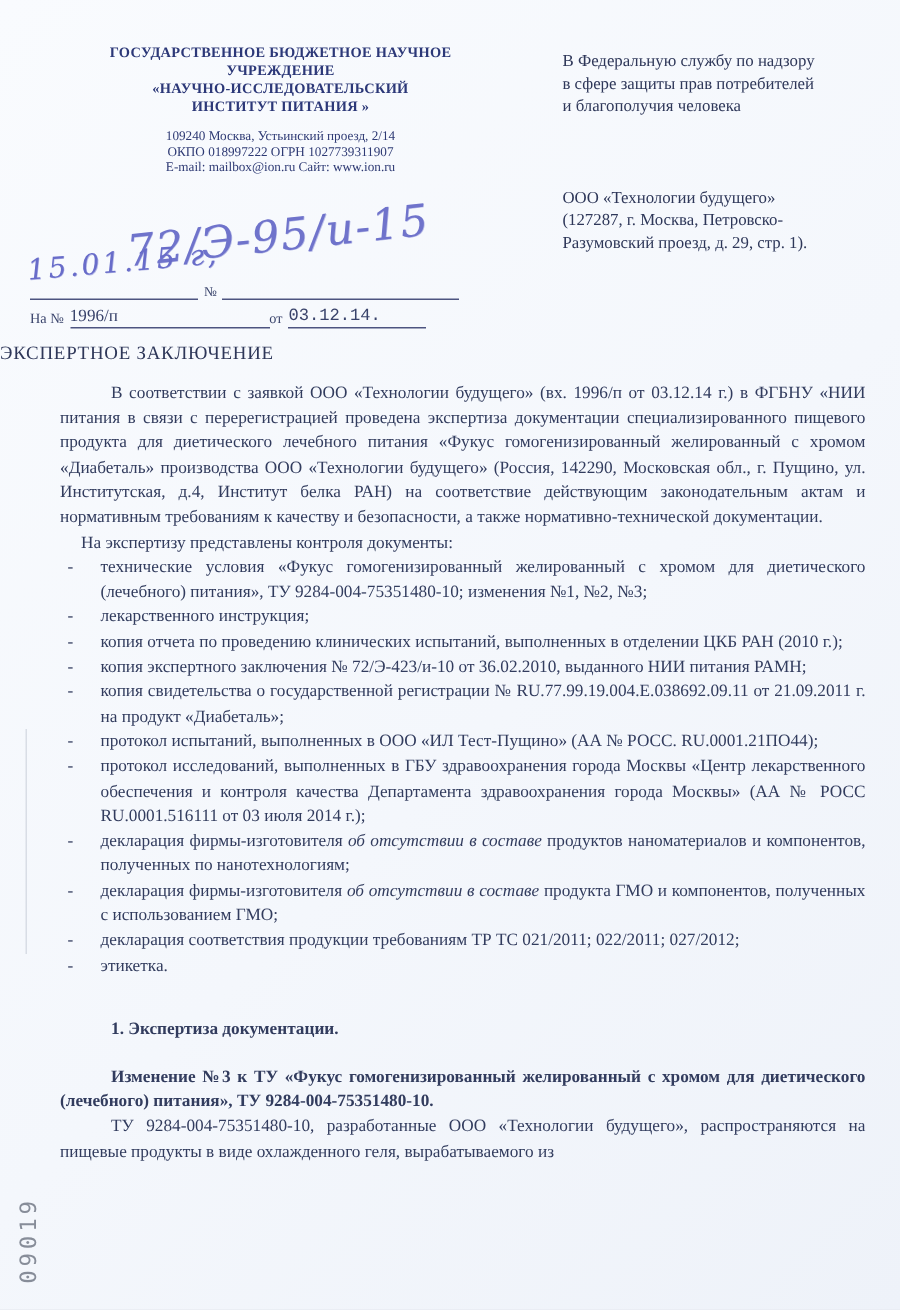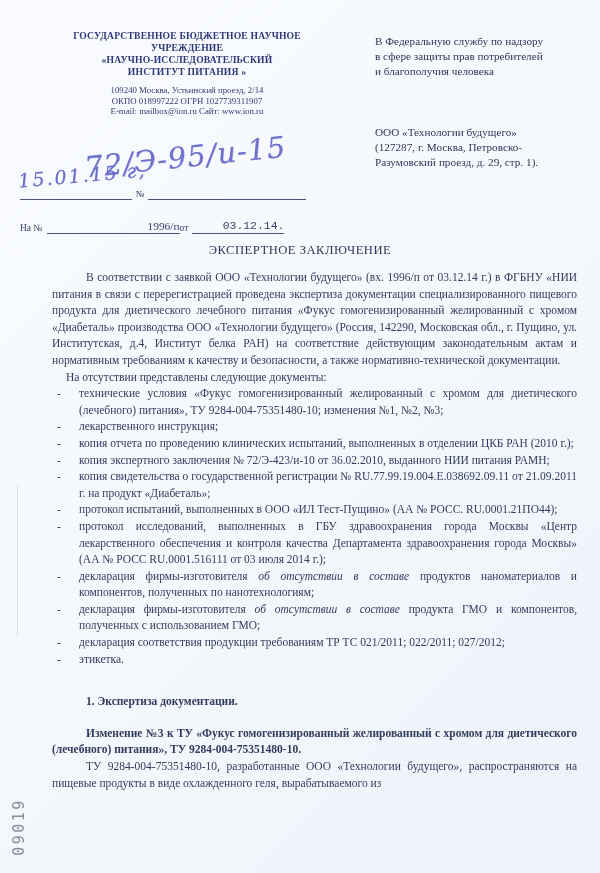--- a/index.html
+++ b/index.html
@@ -15,33 +15,33 @@
   .org-abbrev{font-weight:bold;font-size:13.6px;line-height:17px;margin-top:3px;letter-spacing:.4px;}
   .org-address{margin-top:7px;font-size:8.8px;line-height:10.6px;color:#2e3a74;}
   .recipient-block{margin-left:37px;padding-top:4px;font-size:11.2px;line-height:15px;color:#2e3759;}
   .applicant{margin-top:46px;}
   
   .ref-area{position:relative;margin:6px 0 0 20px;width:286px;font-size:9.5px;color:#39436b;}
   .ref-line1{display:flex;align-items:flex-end;height:24px;}
   .ref-underline1{width:112px;border-bottom:1.4px solid #4d5480;height:100%;}
   .ref-no-label{margin:0 3px 1px 4px;font-size:9px;}
   .ref-underline2{flex:1;border-bottom:1.4px solid #4d5480;height:100%;}
-  .ref-line2{display:flex;align-items:flex-end;margin-top:1px;height:33px;}
+  .ref-line2{display:flex;align-items:flex-end;margin-top:1px;height:18px;}
   .ref-label{margin:0 4px 1px 0;}
-  .ref-cell{border-bottom:1.2px solid #4d5480;text-align:right;font-size:11.4px;line-height:13px;}
+  .ref-cell{border-bottom:1.2px solid #4d5480;text-align:left;font-size:11.4px;line-height:13px;}
   .ref-cell.in-no{width:133px;}
   .ref-cell.in-date{width:92px;font-family:Liberation Mono, monospace;}
   
   .hw{position:absolute;color:#686cc9;font-family:"DejaVu Serif",serif;font-style:italic;
       text-shadow:.4px .4px 0 rgba(104,108,201,.45);pointer-events:none;}
   .hw-date{left:18px;top:164px;font-size:19px;transform:rotate(-5deg);letter-spacing:2px;}
   .hw-number{left:84px;top:140px;font-size:29px;transform:rotate(-6deg);letter-spacing:1px;opacity:.95;}
   
-  .doc-title{text-align:center;margin-top:9px;font-size:12.6px;letter-spacing:.5px;color:#2e3759;}
-  .body-text{padding:0 23px 0 40px;font-size:11.5px;line-height:16.6px;color:#323c5e;margin-left:12px;}
+  .doc-title{margin-top:9px;font-size:12.6px;letter-spacing:.5px;color:#2e3759;}
+  .body-text{padding:0 23px 0 40px;font-size:11.5px;line-height:16.6px;color:#323c5e;}
   .para{margin:0;text-align:justify;}
   .indent{text-indent:34px;}
   .p1{margin-top:11px;}
   .docs-intro{margin:0;text-indent:14px;text-align:left;}
   .doc-item{display:flex;}
   .doc-marker{flex:none;width:22px;padding-left:5px;}
   .doc-text{flex:1;text-align:justify;}
   .doc-text i{font-style:italic;}
   .section-heading{margin:26px 0 0 0;font-weight:bold;text-indent:34px;text-align:left;}
   .change-heading{margin-top:15px;font-weight:bold;}
@@ -97,21 +97,21 @@
     </div>
   </div>
 
   <div class="hw hw-date">15.01.15 г,</div>
   <div class="hw hw-number">72/Э-95/и-15</div>
 
   <div class="doc-title">ЭКСПЕРТНОЕ ЗАКЛЮЧЕНИЕ</div>
 
   <div class="body-text">
     <p class="para indent p1">В соответствии с заявкой ООО «Технологии будущего» (вх. 1996/п от 03.12.14 г.) в ФГБНУ «НИИ питания в связи с перерегистрацией проведена экспертиза документации специализированного пищевого продукта для диетического лечебного питания «Фукус гомогенизированный желированный с хромом «Диабеталь» производства ООО «Технологии будущего» (Россия, 142290, Московская обл., г. Пущино, ул. Институтская, д.4, Институт белка РАН) на соответствие действующим законодательным актам и нормативным требованиям к качеству и безопасности, а также нормативно-технической документации.</p>
-    <p class="docs-intro">На отсутствии представлены следующие документы:</p>
+    <p class="docs-intro">На экспертизу представлены контроля документы:</p>
     <div>
         <div class="doc-item">
           <span class="doc-marker">-</span>
           <span class="doc-text"><span>технические условия «Фукус гомогенизированный желированный с хромом для диетического (лечебного) питания», ТУ 9284-004-75351480-10; изменения №1, №2, №3;</span></span>
         </div>
         <div class="doc-item">
           <span class="doc-marker">-</span>
           <span class="doc-text"><span>лекарственного инструкция;</span></span>
         </div>
         <div class="doc-item">

